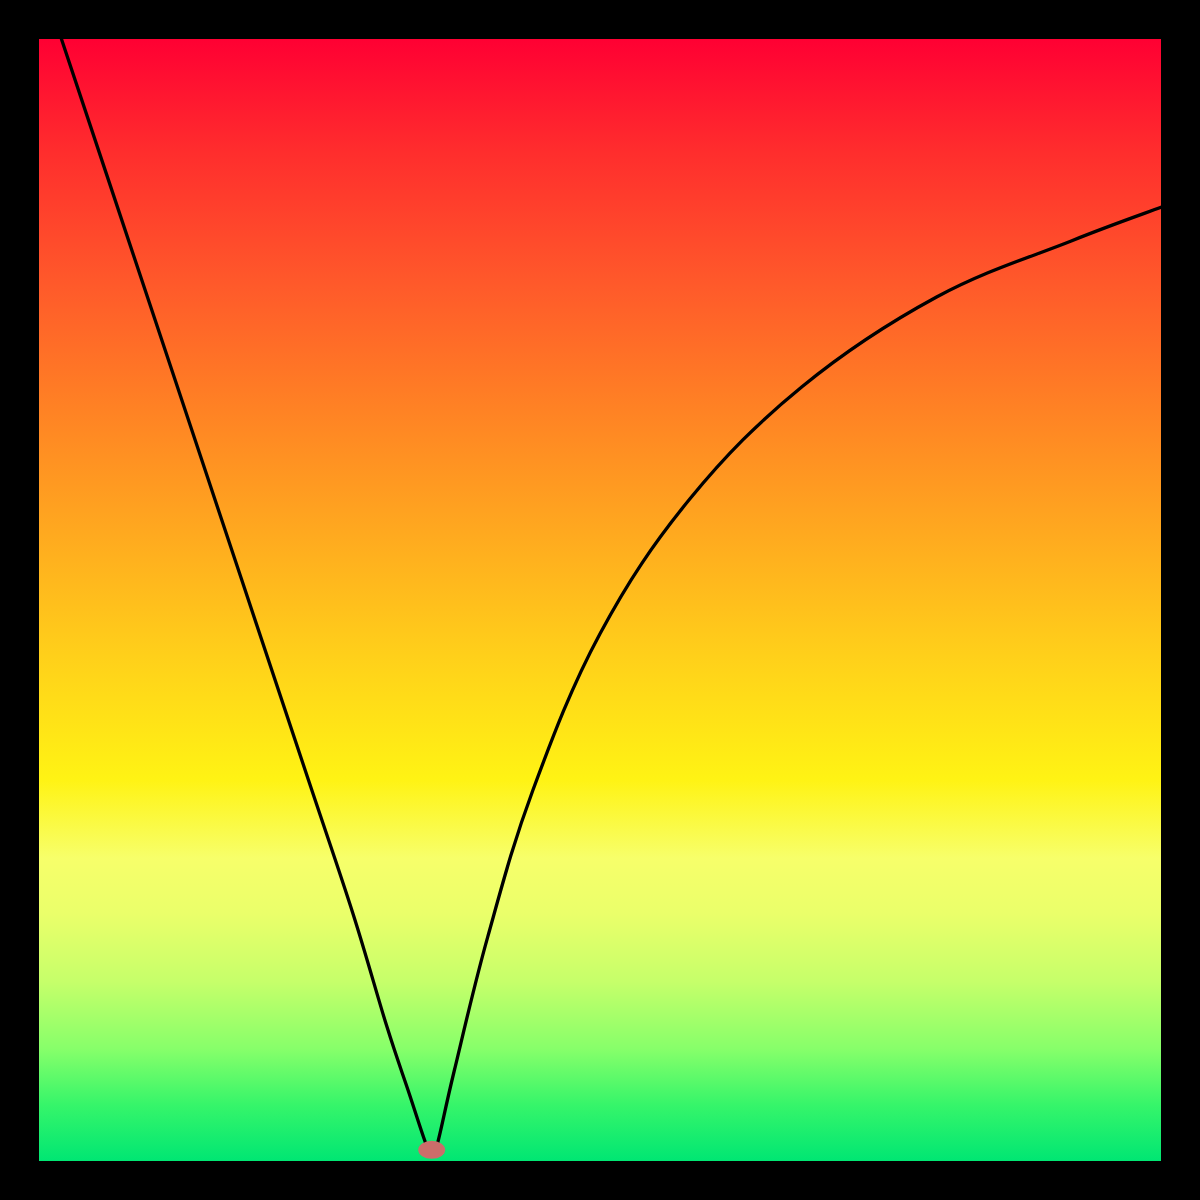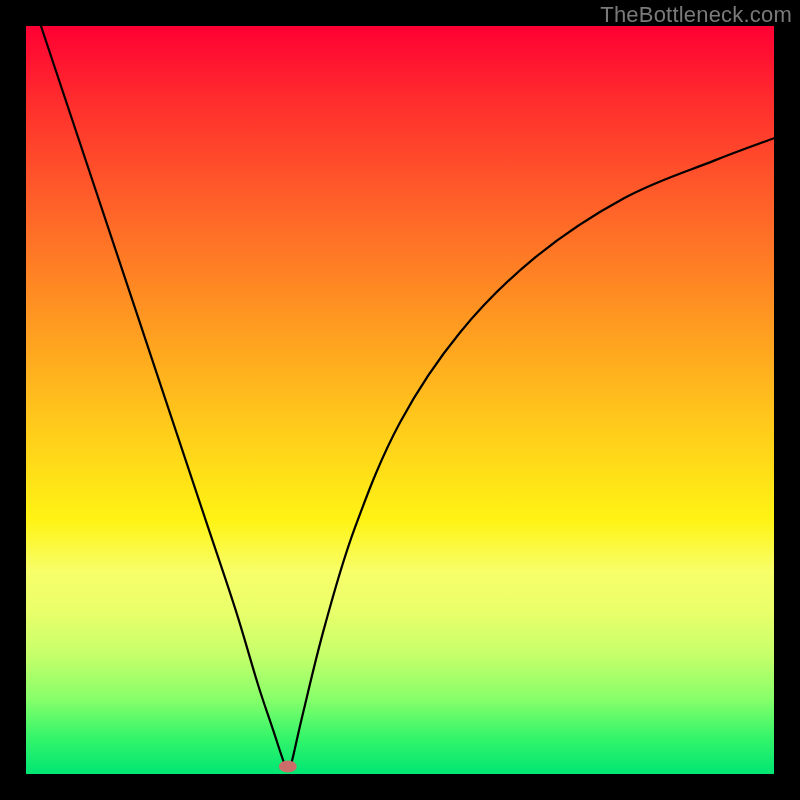--- a/index.html
+++ b/index.html
@@ -74,15 +74,14 @@
 
 <div class="frame">
 
   <div class="plot-area">
     <svg id="curve" viewBox="0 0 748 748" preserveAspectRatio="none">
       <path id="curve-path" class="curve-path" d="M 14.96 0.00 C 20.35 16.16, 31.42 49.37, 44.88 89.76 C 58.34 130.15, 73.60 175.93, 89.76 224.40 C 105.92 272.87, 118.48 310.57, 134.64 359.04 C 150.80 407.51, 166.06 453.29, 179.52 493.68 C 192.98 534.07, 200.02 553.82, 209.44 583.44 C 218.86 613.06, 225.15 636.70, 231.88 658.24 C 238.61 679.78, 242.13 688.98, 246.84 703.12 C 251.55 717.26, 255.37 729.78, 258.06 736.78 C 260.75 743.78, 260.45 742.02, 261.80 742.02 C 263.15 742.02, 262.85 746.47, 265.54 736.78 C 268.23 727.09, 270.70 713.07, 276.76 688.16 C 282.82 663.25, 289.78 632.06, 299.20 598.40 C 308.62 564.74, 315.66 537.51, 329.12 501.16 C 342.58 464.81, 355.15 431.45, 374.00 396.44 C 392.85 361.43, 409.60 336.30, 433.84 306.68 C 458.08 277.06, 479.02 256.12, 508.64 231.88 C 538.26 207.64, 566.09 189.54, 598.40 172.04 C 630.71 154.54, 661.23 145.41, 688.16 134.64 C 715.09 123.87, 737.23 116.24, 748.00 112.20"></path>
       <ellipse id="min-marker" class="marker" cx="261.80" cy="740.52" rx="9" ry="6" fill="#cc6d6a"></ellipse>
     </svg>
   </div>
 
-  <div class="watermark">TheBottleneck.com</div>
 
 </div>
 
 </body></html>

